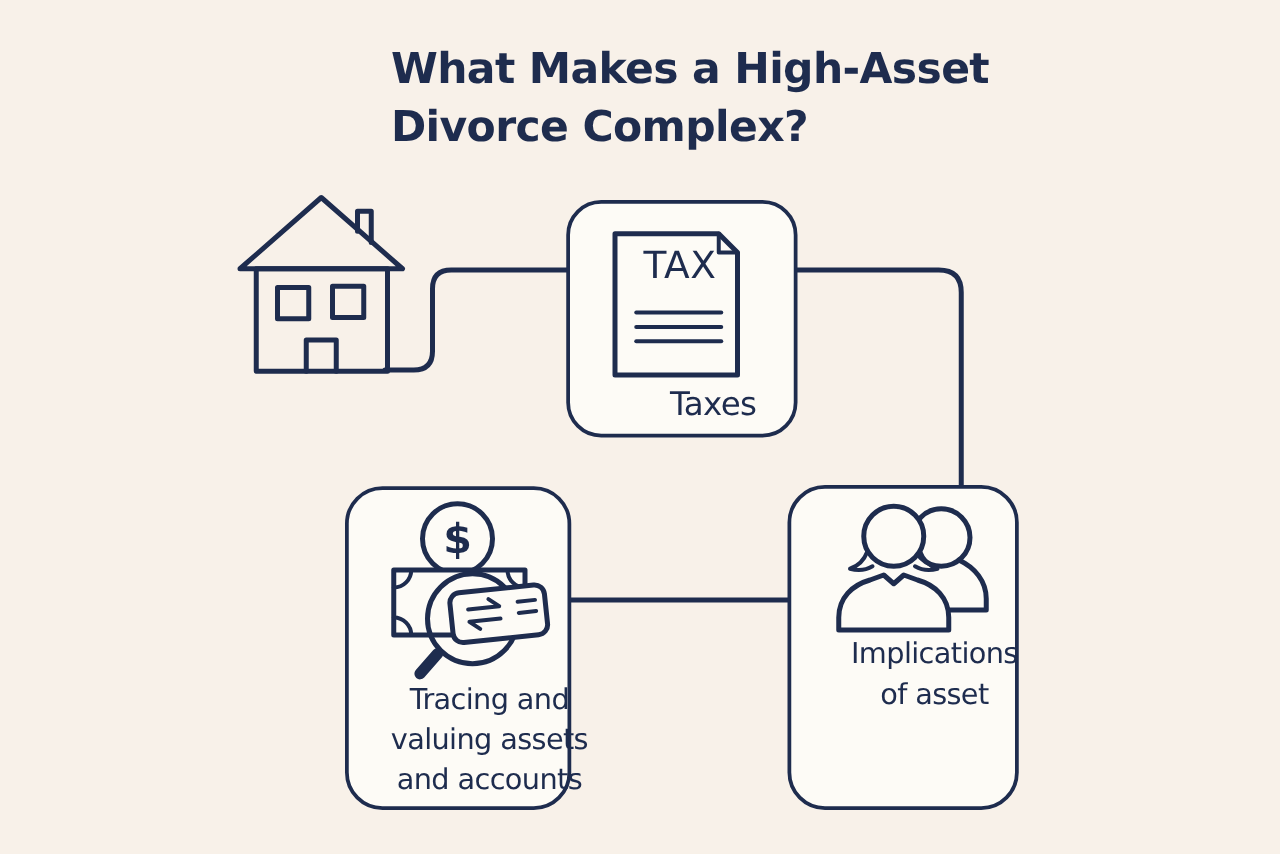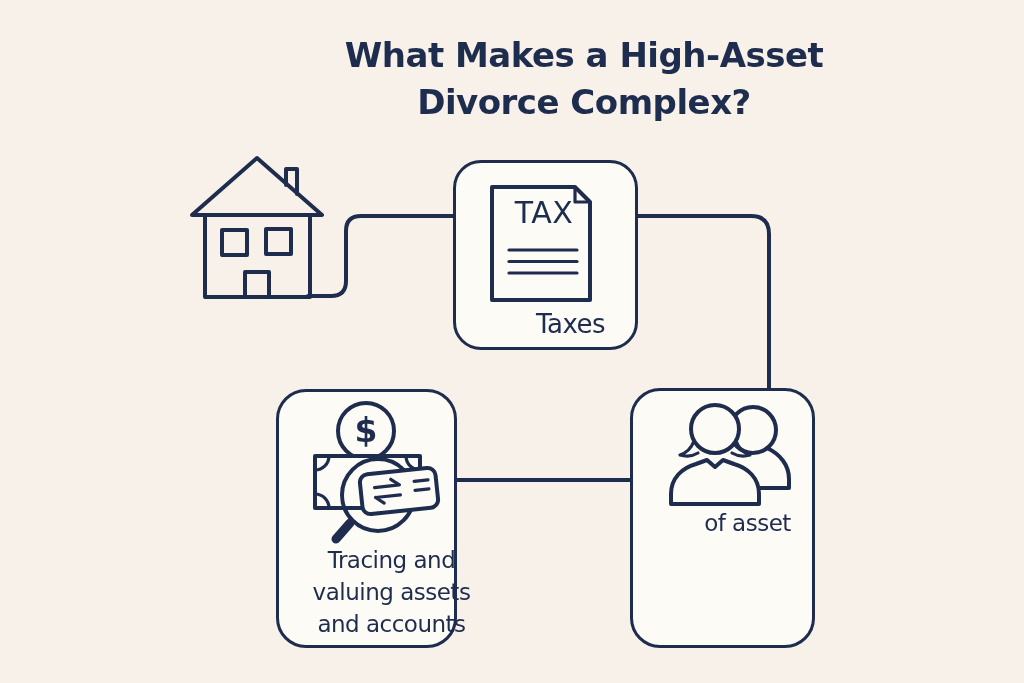--- a/index.html
+++ b/index.html
@@ -10,22 +10,22 @@
   html,body{margin:0;padding:0;background:var(--background);}
   #canvas{
     position:relative;width:1024px;height:683px;overflow:hidden;
     background:var(--background);
     font-family:"DejaVu Sans","Liberation Sans",sans-serif;
     color:var(--ink);
   }
   .abs{position:absolute;}
   
   .title{
-    position:absolute;top:32px;left:584px;transform:translateX(-50%);
-    text-align:center;font-size:34px;font-weight:700;line-height:47px;
+    position:absolute;top:32px;left:552px;transform:translateX(-50%);
+    text-align:left;font-size:34px;font-weight:700;line-height:47px;
     letter-spacing:-0.5px;color:var(--ink);white-space:nowrap;
   }
   
   svg{display:block;}
   .stroke{stroke:var(--ink);fill:none;stroke-width:4;stroke-linecap:round;stroke-linejoin:round;}
   .thin{stroke-width:3.2;}
   .thick{stroke-width:9;}
   .filled{fill:var(--box-fill);}
   
   .card{
@@ -126,17 +126,18 @@
       <circle class="stroke" cx="120" cy="39" r="23"></circle>
       <path class="stroke" d="M 134,57 C 147,63 156,74 156,88 L 156,97 L 103,97"></path>
 
       <circle class="stroke filled" cx="82" cy="38" r="24"></circle>
       <path class="stroke thin" d="M 61,50 C 58,58 53,62 47,64 C 54,66 60,65 65,62"></path>
       <path class="stroke thin" d="M 103,50 C 106,58 111,62 117,64 C 110,66 104,65 99,62"></path>
 
       <path class="stroke filled" d="M 38,113 L 38,103 C 38,87 49,77 63,73 L 74,69 L 82,76 L 90,69 L 101,73 C 115,77 126,87 126,103 L 126,113 Z"></path>
     </svg>
     <div class="node-label" style="top:116px;line-height:33px">
+      <div>Implications</div>
       <div>of asset</div>
     </div>
   </div>
 
 </div>
 
 </body></html>

